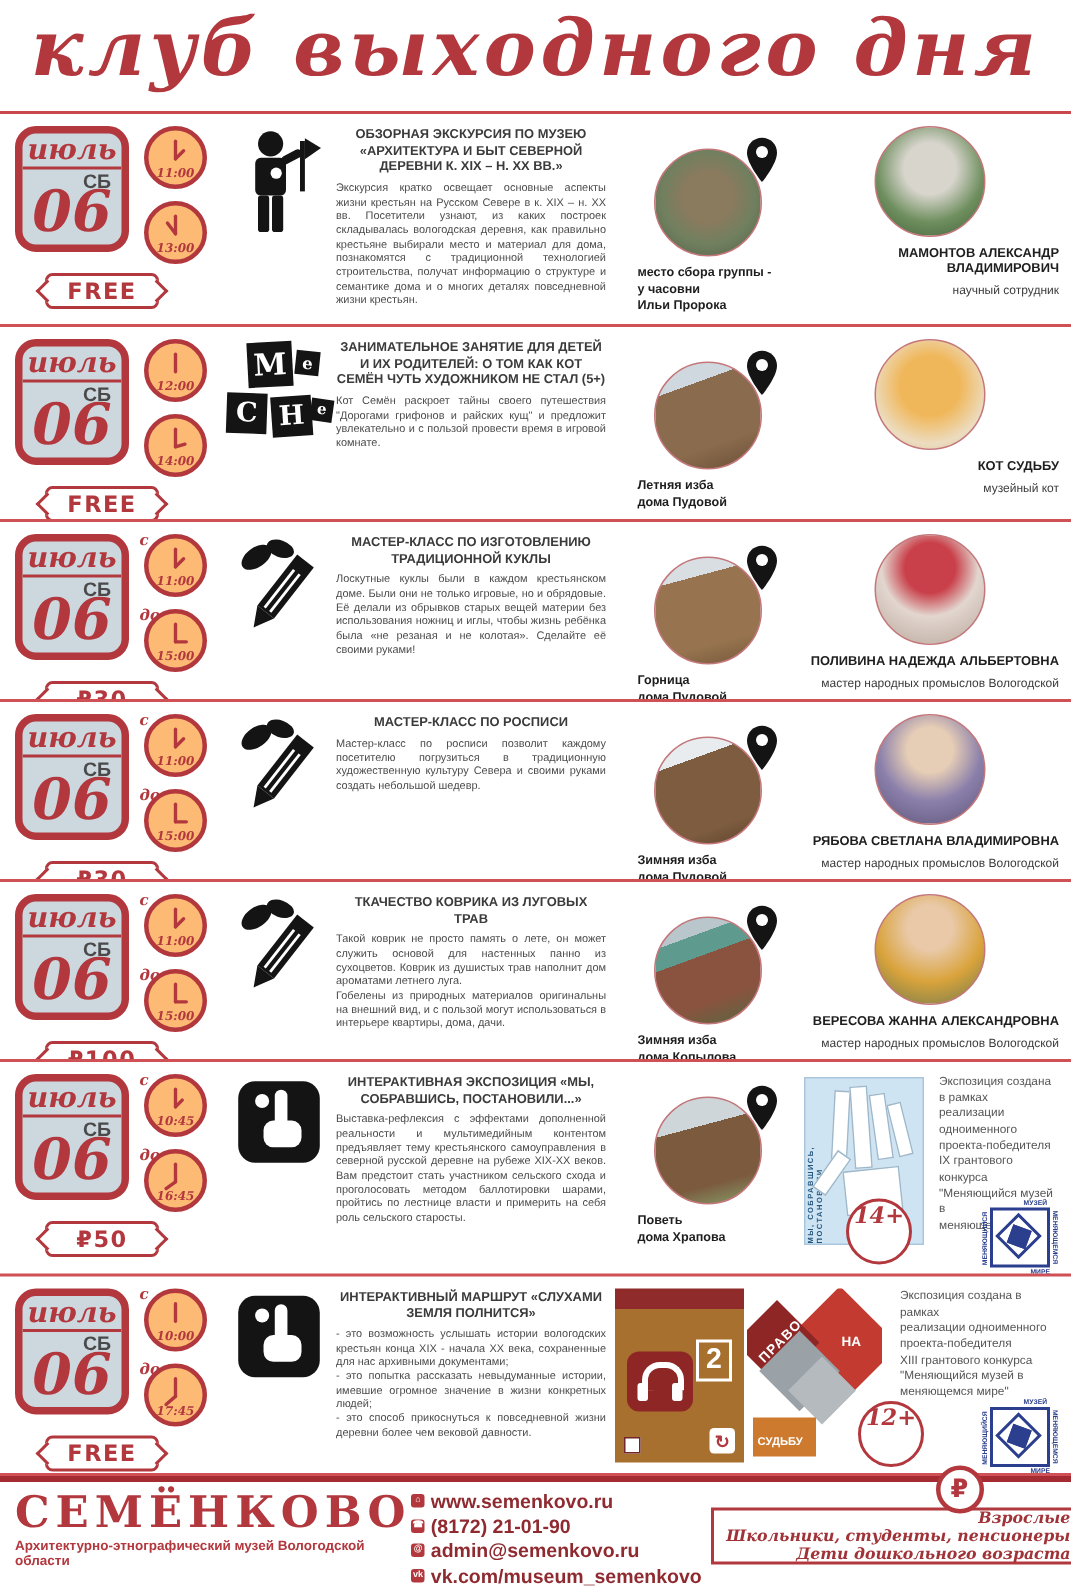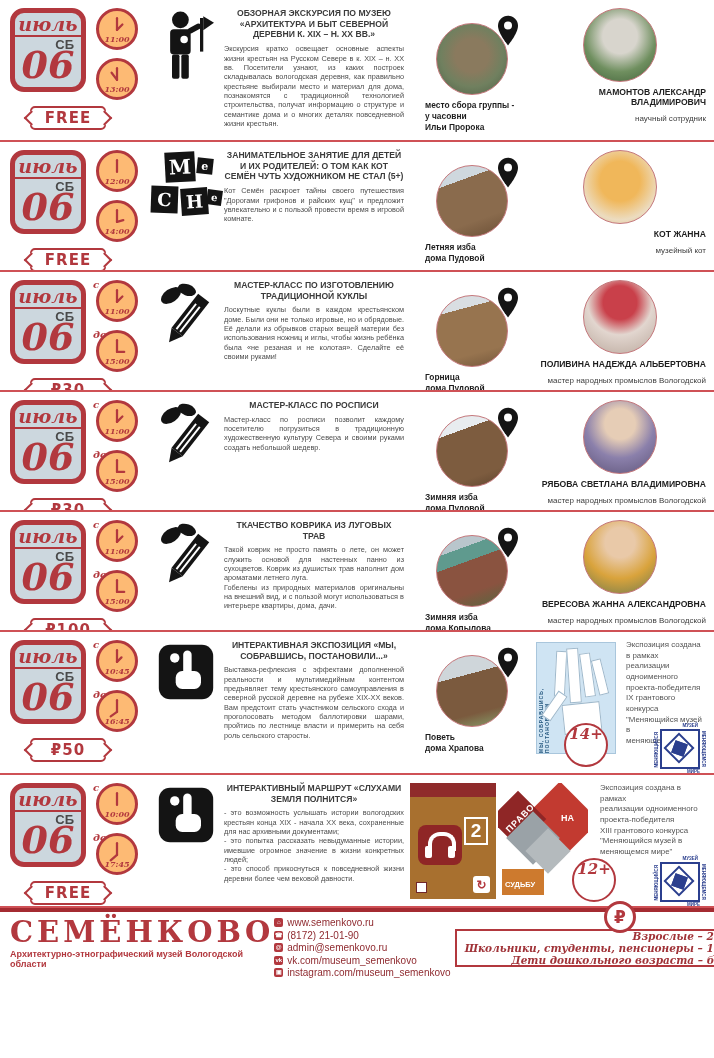--- a/index.html
+++ b/index.html
@@ -117,31 +117,34 @@
   .r7 .age{left:168px;bottom:4px}
 
   
   .foot{flex:1;display:flex;padding:4px 8px 0 10px;border-top:4px solid #a42b31;position:relative;align-items:flex-start}
   .fl{width:266px}
   .fname{font-family:"DejaVu Serif",serif;font-weight:bold;font-size:29px;line-height:32px;color:var(--red);letter-spacing:4px;white-space:nowrap}
   .fsub{font-weight:bold;font-size:9px;color:var(--red);margin-top:1px}
   .fc{list-style:none;margin:0;padding:1px 0 0;width:196px}
   .fc li{display:flex;align-items:center;margin-bottom:1.5px}
   .ci{width:9px;height:9px;background:var(--red);color:#fff;font-size:6px;line-height:9px;text-align:center;border-radius:2px;margin-right:4px;font-style:normal;font-weight:bold;flex:0 0 9px;overflow:hidden}
-  .fc span{font-weight:normal;font-size:10px;color:var(--dkred);white-space:nowrap}
+  .fc span{font-weight:bold;font-size:13px;color:var(--dkred);white-space:nowrap}
   .fp{flex:1;position:relative;margin-left:4px}
   .pbox{margin-top:13px;height:38px;border:2px solid var(--red);padding:1px 8px;display:flex;flex-direction:column;justify-content:center;align-items:flex-end;background:#fff}
   .pbox span{font-family:"DejaVu Serif",serif;font-style:italic;font-weight:bold;font-size:10.5px;line-height:12px;color:#a03338;white-space:nowrap}
   .rub{position:absolute;left:50%;top:-15px;transform:translateX(-50%);width:32px;height:32px;border:3px solid var(--red);border-radius:50%;background:#fff;display:flex;align-items:center;justify-content:center;font-family:"DejaVu Sans",sans-serif;font-weight:bold;font-size:17px;color:var(--red);z-index:2}
 </style>
 </head>
 <body>
 
 <div class="page">
 
+  <header class="head">
+    <h1>клуб выходного дня</h1>
+  </header>
 
   <section class="row h142">
     <div class="c-left">
       <div class="cal">
         <div class="cm">июль</div>
         <div class="cw">СБ</div>
         <div class="cd">06</div>
       </div>
       <div class="clocks">
         <div class="clock">
@@ -247,21 +250,21 @@
             <svg class="pin" viewBox="0 0 30 40">
               <path d="M15 1C8 1 2.5 6.5 2.5 13.5 2.5 23 15 38 15 38s12.5-15 12.5-24.5C27.5 6.5 22 1 15 1z"></path>
               <circle cx="15" cy="13" r="5" fill="#fff"></circle>
             </svg>
           </div>
         <figcaption>Летняя изба
 дома Пудовой</figcaption>
       </figure>
       <figure class="per">
         <div class="ph p-cat"></div>
-        <figcaption><b>КОТ ЖАННА</b><span class="role">музейный кот</span></figcaption>
+        <figcaption><b>КОТ СУДЬБУ</b><span class="role">музейный кот</span></figcaption>
       </figure>
     </div>
   </section>
 
   <section class="row h120">
     <div class="c-left">
       <div class="cal">
         <div class="cm">июль</div>
         <div class="cw">СБ</div>
         <div class="cd">06</div>

